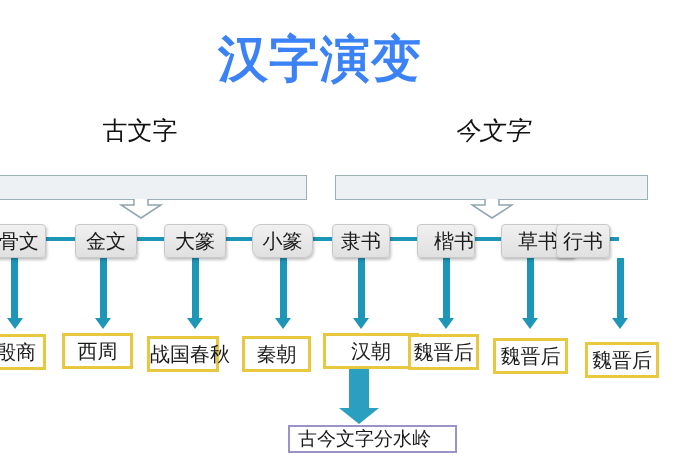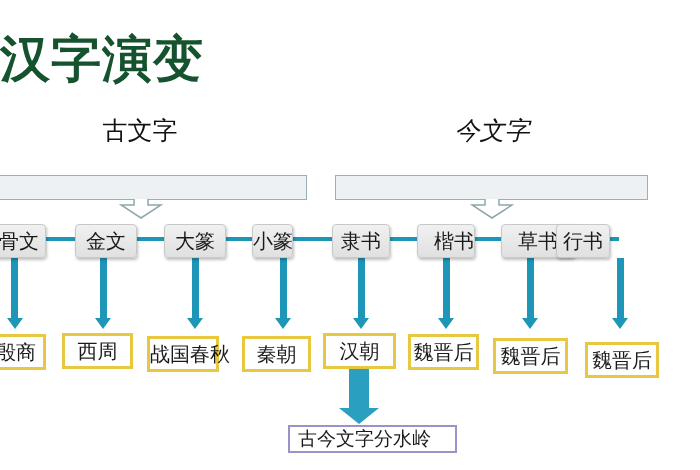--- a/index.html
+++ b/index.html
@@ -1,22 +1,22 @@
 <!DOCTYPE html>
 <html><head>
 <meta charset="utf-8">
 <style>
   html,body{margin:0;padding:0;background:#ffffff;}
   .canvas{
     position:relative;width:700px;height:470px;background:#ffffff;
     overflow:hidden;font-family:"Liberation Sans",sans-serif;color:#1a1a1a;
   }
   .title{
-    position:absolute;top:26px;left:0;width:640px;text-align:left;
-    font-size:50px;font-weight:bold;color:#14532d;letter-spacing:1px;
+    position:absolute;top:26px;left:0;width:640px;text-align:center;
+    font-size:50px;font-weight:bold;color:#3b82f6;letter-spacing:1px;
   }
   .group-label{
     position:absolute;top:114px;width:200px;text-align:center;
     font-size:25px;color:#111111;
   }
   .group-label.left{left:40px;}
   .group-label.right{left:392px;font-style:italic;}
   .bar{
     position:absolute;top:175px;height:25px;background:#eef1f3;
     border:1px solid #9ab0b6;box-sizing:border-box;
@@ -54,32 +54,32 @@
     border-left:20px solid transparent;border-right:20px solid transparent;
     border-top:16px solid #2b9fc0;
   }
   .divider-box{
     position:absolute;left:288px;top:425px;width:169px;height:28px;
     box-sizing:border-box;background:#ffffff;border:2px solid #9b93c8;
     font-size:19px;line-height:23px;padding-left:8px;white-space:nowrap;
   }
   
   .sb1{left:-8px;width:54px;}  .sb2{left:75px;width:62px;}
-  .sb3{left:164px;width:62px;} .sb4{left:252px;width:41px;}
+  .sb3{left:164px;width:62px;} .sb4{left:252px;width:61px;border-radius:9px;}
   .sb5{left:332px;width:58px;} .sb6{left:417px;width:58px;text-align:right;}
   .sb7{left:501px;width:74px;} .sb8{left:556px;width:54px;}
   .vl1{left:11px;}  .vl2{left:100px;} .vl3{left:192px;} .vl4{left:280px;}
   .vl5{left:358px;} .vl6{left:443px;} .vl7{left:527px;} .vl8{left:617px;}
   .ah1{left:7px;}   .ah2{left:95px;}  .ah3{left:187px;} .ah4{left:275px;}
   .ah5{left:353px;} .ah6{left:438px;} .ah7{left:522px;} .ah8{left:612px;}
   .db1{left:-14px;width:60px;top:334px;}
   .db2{left:62px;width:71px;top:333px;}
   .db3{left:147px;width:72px;top:336px;}
   .db4{left:242px;width:69px;top:336px;}
-  .db5{left:323px;width:73px;top:333px;}
+  .db5{left:323px;width:96px;top:333px;}
   .db6{left:408px;width:71px;top:334px;}
   .db7{left:493px;width:75px;top:338px;}
   .db8{left:585px;width:74px;top:342px;}
 </style>
 </head>
 <body>
 
 <div class="canvas">
 
   <div class="title">汉字演变</div>

